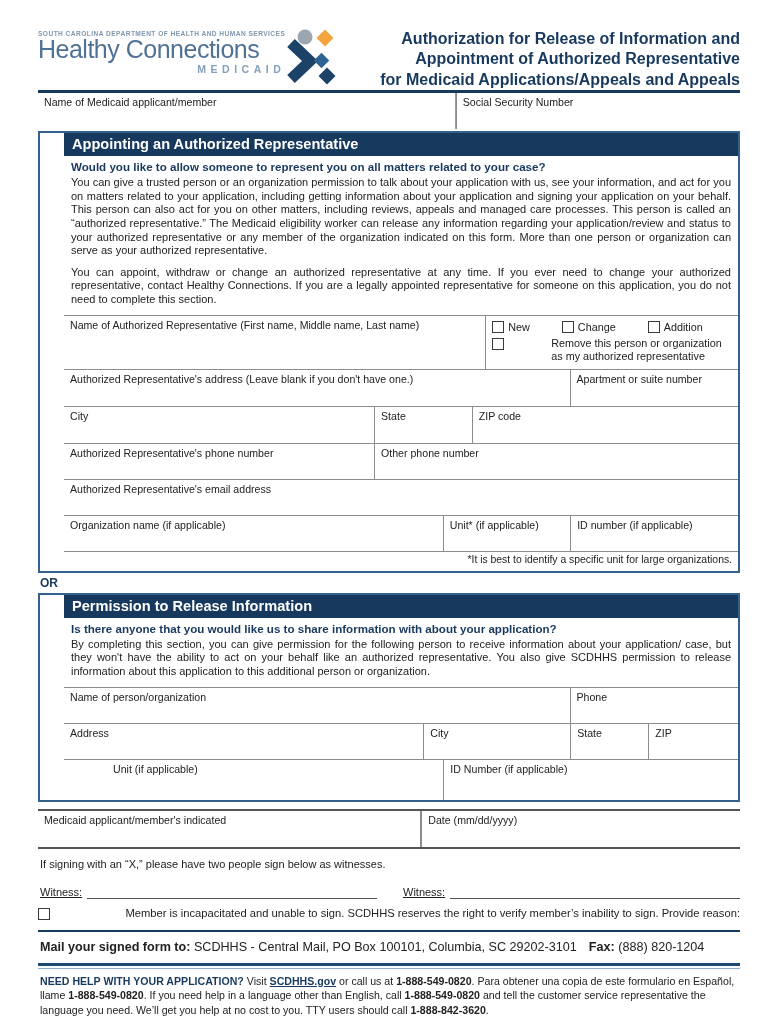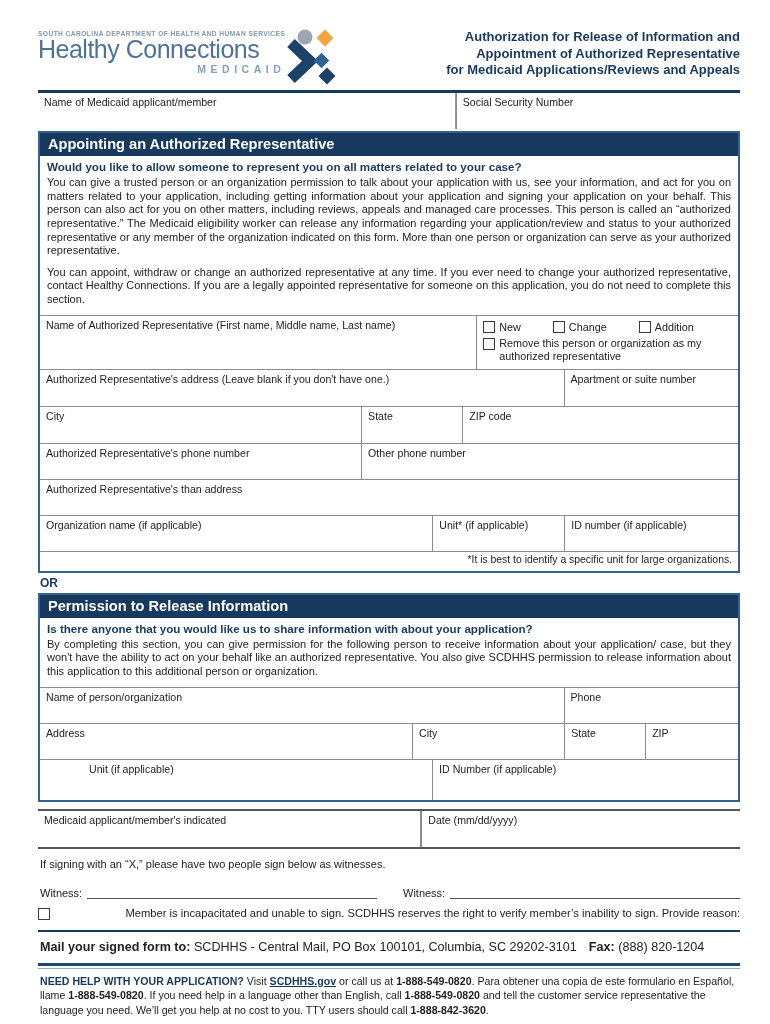--- a/index.html
+++ b/index.html
@@ -11,32 +11,32 @@
   }
   .page { padding: 24px 30px 0 38px; width: 770px; }
 
   
   .hdr { display: flex; justify-content: space-between; align-items: flex-start; height: 66px; }
   .logo-wrap { display: flex; align-items: flex-start; gap: 1px; }
   .dept { font-size: 6.6px; font-weight: bold; letter-spacing: .45px; color: #7f97ad; margin-top: 6px; }
   .brand { font-size: 25px; color: #4f7296; line-height: 1.0; letter-spacing: -.5px; }
   .brand-sub { font-size: 10.5px; letter-spacing: 4.5px; color: #85a0ba; text-align: right; margin-top: 1px; font-weight: bold; }
   .logo-mark { margin-top: 4px; }
-  .title-block { text-align: right; color: #17395e; font-weight: bold; font-size: 13px; line-height: 1.28; padding-top: 5px; }
+  .title-block { text-align: right; color: #17395e; font-weight: bold; font-size: 16px; line-height: 1.28; padding-top: 5px; }
 
   .rule-navy-thick { border-top: 3px solid #17395e; }
 
   
   .app-row { display: flex; height: 36px; }
   .app-row .c1 { width: 59.5%; border-right: 1px solid #9a9a9a; }
   .app-row .c2 { width: 40.5%; }
   .lbl { font-size: 10.6px; color: #222; display: block; padding: 3px 6px; }
 
   
-  .sect { border: 2px solid #35618e; margin-top: 2px; }
+  .sect { border: 2px solid #35618e; margin-top: 2px; padding-left: 24px; }
   .sect-bar { background: #17395e; color: #fff; font-weight: bold; font-size: 14.6px; padding: 3px 8px 4px; }
   .sect-body { padding: 3px 7px 0; }
   .q { color: #17395e; font-weight: bold; font-size: 11.6px; margin: 1px 0 3px; }
   .para { font-size: 11px; line-height: 1.24; text-align: justify; margin-bottom: 8px; }
 
   .tbl { border-top: 1px solid #8c8c8c; }
   .trow { display: flex; border-bottom: 1px solid #8c8c8c; }
   .trow:last-child { border-bottom: none; }
   .tcell { padding: 0; }
   .tcell + .tcell { border-left: 1px solid #8c8c8c; }
@@ -48,39 +48,39 @@
   .r-phone { height: 36px; } .r-phone .c1 { width: 46%; } .r-phone .c2 { width: 54%; }
   .r-email { height: 36px; } .r-email .c1 { width: 100%; }
   .r-org { height: 36px; }   .r-org .c1 { width: 56.2%; } .r-org .c2 { width: 18.9%; } .r-org .c3 { width: 24.9%; }
   .r-foot { height: 19px; }  .r-foot .c1 { width: 100%; text-align: right; }
   .footnote { font-size: 10.4px; padding: 2px 6px; display: block; }
 
   
   .cb-line { display: flex; align-items: center; gap: 32px; margin: 2px 0 4px 2px; }
   .cb-item { display: flex; align-items: center; font-size: 10.8px; }
   .cb { width: 12px; height: 12px; border: 1.4px solid #3a3a3a; background: #fff; display: inline-block; flex: 0 0 auto; margin-right: 4px; }
-  .cb-remove { display: flex; align-items: flex-start; font-size: 10.8px; margin-left: 2px; }
+  .cb-remove { display: flex; align-items: flex-start; font-size: 10.8px; margin-left: 2px; gap: 43px; }
   .cb-remove .cb { margin-top: 1px; }
   .cb-remove span.txt { max-width: 205px; line-height: 1.2; display: inline-block; }
 
   .or-label { color: #17395e; font-weight: bold; font-size: 12px; margin: 3px 0 3px 2px; }
 
   
   .r2-name { height: 36px; } .r2-name .c1 { width: 75%; } .r2-name .c2 { width: 25%; }
   .r2-addr { height: 36px; } .r2-addr .c1 { width: 53.3%; } .r2-addr .c2 { width: 21.8%; } .r2-addr .c3 { width: 11.6%; } .r2-addr .c4 { width: 13.3%; }
   .r2-unit { height: 40px; margin-left: 43px; } .r2-unit .c1 { width: 53.3%; } .r2-unit .c2 { width: 46.7%; }
 
   
   .sig-row { display: flex; height: 40px; border-top: 2px solid #555; border-bottom: 2px solid #555; margin-top: 7px; }
   .sig-row .c1 { width: 54.6%; border-right: 1px solid #8c8c8c; }
   .sig-row .c2 { width: 45.4%; }
 
   .sign-note { font-size: 11px; margin: 9px 0 16px 2px; }
   .wit-row { display: flex; gap: 26px; font-size: 11px; margin: 0 0 8px 2px; }
-  .wit-half { flex: 1; display: flex; align-items: flex-end; }
+  .wit-half { flex: 1; display: flex; align-items: flex-start; text-decoration: underline; }
   .wit-line { flex: 1; border-bottom: 1px solid #555; height: 13px; margin-left: 5px; }
   .incap-row { display: flex; align-items: flex-start; font-size: 11.2px; margin: 4px 0 10px 0; justify-content: space-between; }
   .incap-row .cb { margin-top: 1px; margin-right: 7px; }
 
   .mail-row { border-top: 2px solid #17395e; font-size: 12.6px; padding: 8px 0 9px 2px; }
   .mail-row b { font-weight: bold; }
   .mail-fax-label { margin-left: 12px; font-weight: bold; }
 
   .rule-double { height: 6px; border-top: 3px solid #1f4a74; border-bottom: 1px solid #8fb0cc; }
 
@@ -105,21 +105,21 @@
         <circle cx="19" cy="9" r="7.5" fill="#9aa7b0"></circle>
         <rect x="33" y="4" width="12" height="12" transform="rotate(45 39 10)" fill="#f4a43c"></rect>
         <path d="M5 15 L24 33 L5 51" stroke="#1d4268" stroke-width="11" fill="none"></path>
         <rect x="30" y="27" width="11" height="11" transform="rotate(45 35.5 32.5)" fill="#2f6394"></rect>
         <rect x="35" y="42" width="12" height="12" transform="rotate(45 41 48)" fill="#1d4268"></rect>
       </svg>
     </div>
     <div class="title-block">
       <div>Authorization for Release of Information and</div>
       <div>Appointment of Authorized Representative</div>
-      <div>for Medicaid Applications/Reviews and Appeals</div>
+      <div>for Medicaid Applications/Appeals and Appeals</div>
     </div>
   </div>
 
   <div class="rule-navy-thick"></div>
 
   <div class="app-row">
     <div class="tcell c1">
       <span class="lbl">Name of Medicaid applicant/member</span>
     </div>
     <div class="tcell c2">
@@ -182,21 +182,21 @@
       <div class="trow r-phone">
         <div class="tcell c1">
           <span class="lbl">Authorized Representative's phone number</span>
         </div>
         <div class="tcell c2">
           <span class="lbl">Other phone number</span>
         </div>
       </div>
       <div class="trow r-email">
         <div class="tcell c1">
-          <span class="lbl">Authorized Representative's than address</span>
+          <span class="lbl">Authorized Representative's email address</span>
         </div>
       </div>
       <div class="trow r-org">
         <div class="tcell c1">
           <span class="lbl">Organization name (if applicable)</span>
         </div>
         <div class="tcell c2">
           <span class="lbl">Unit* (if applicable)</span>
         </div>
         <div class="tcell c3">

